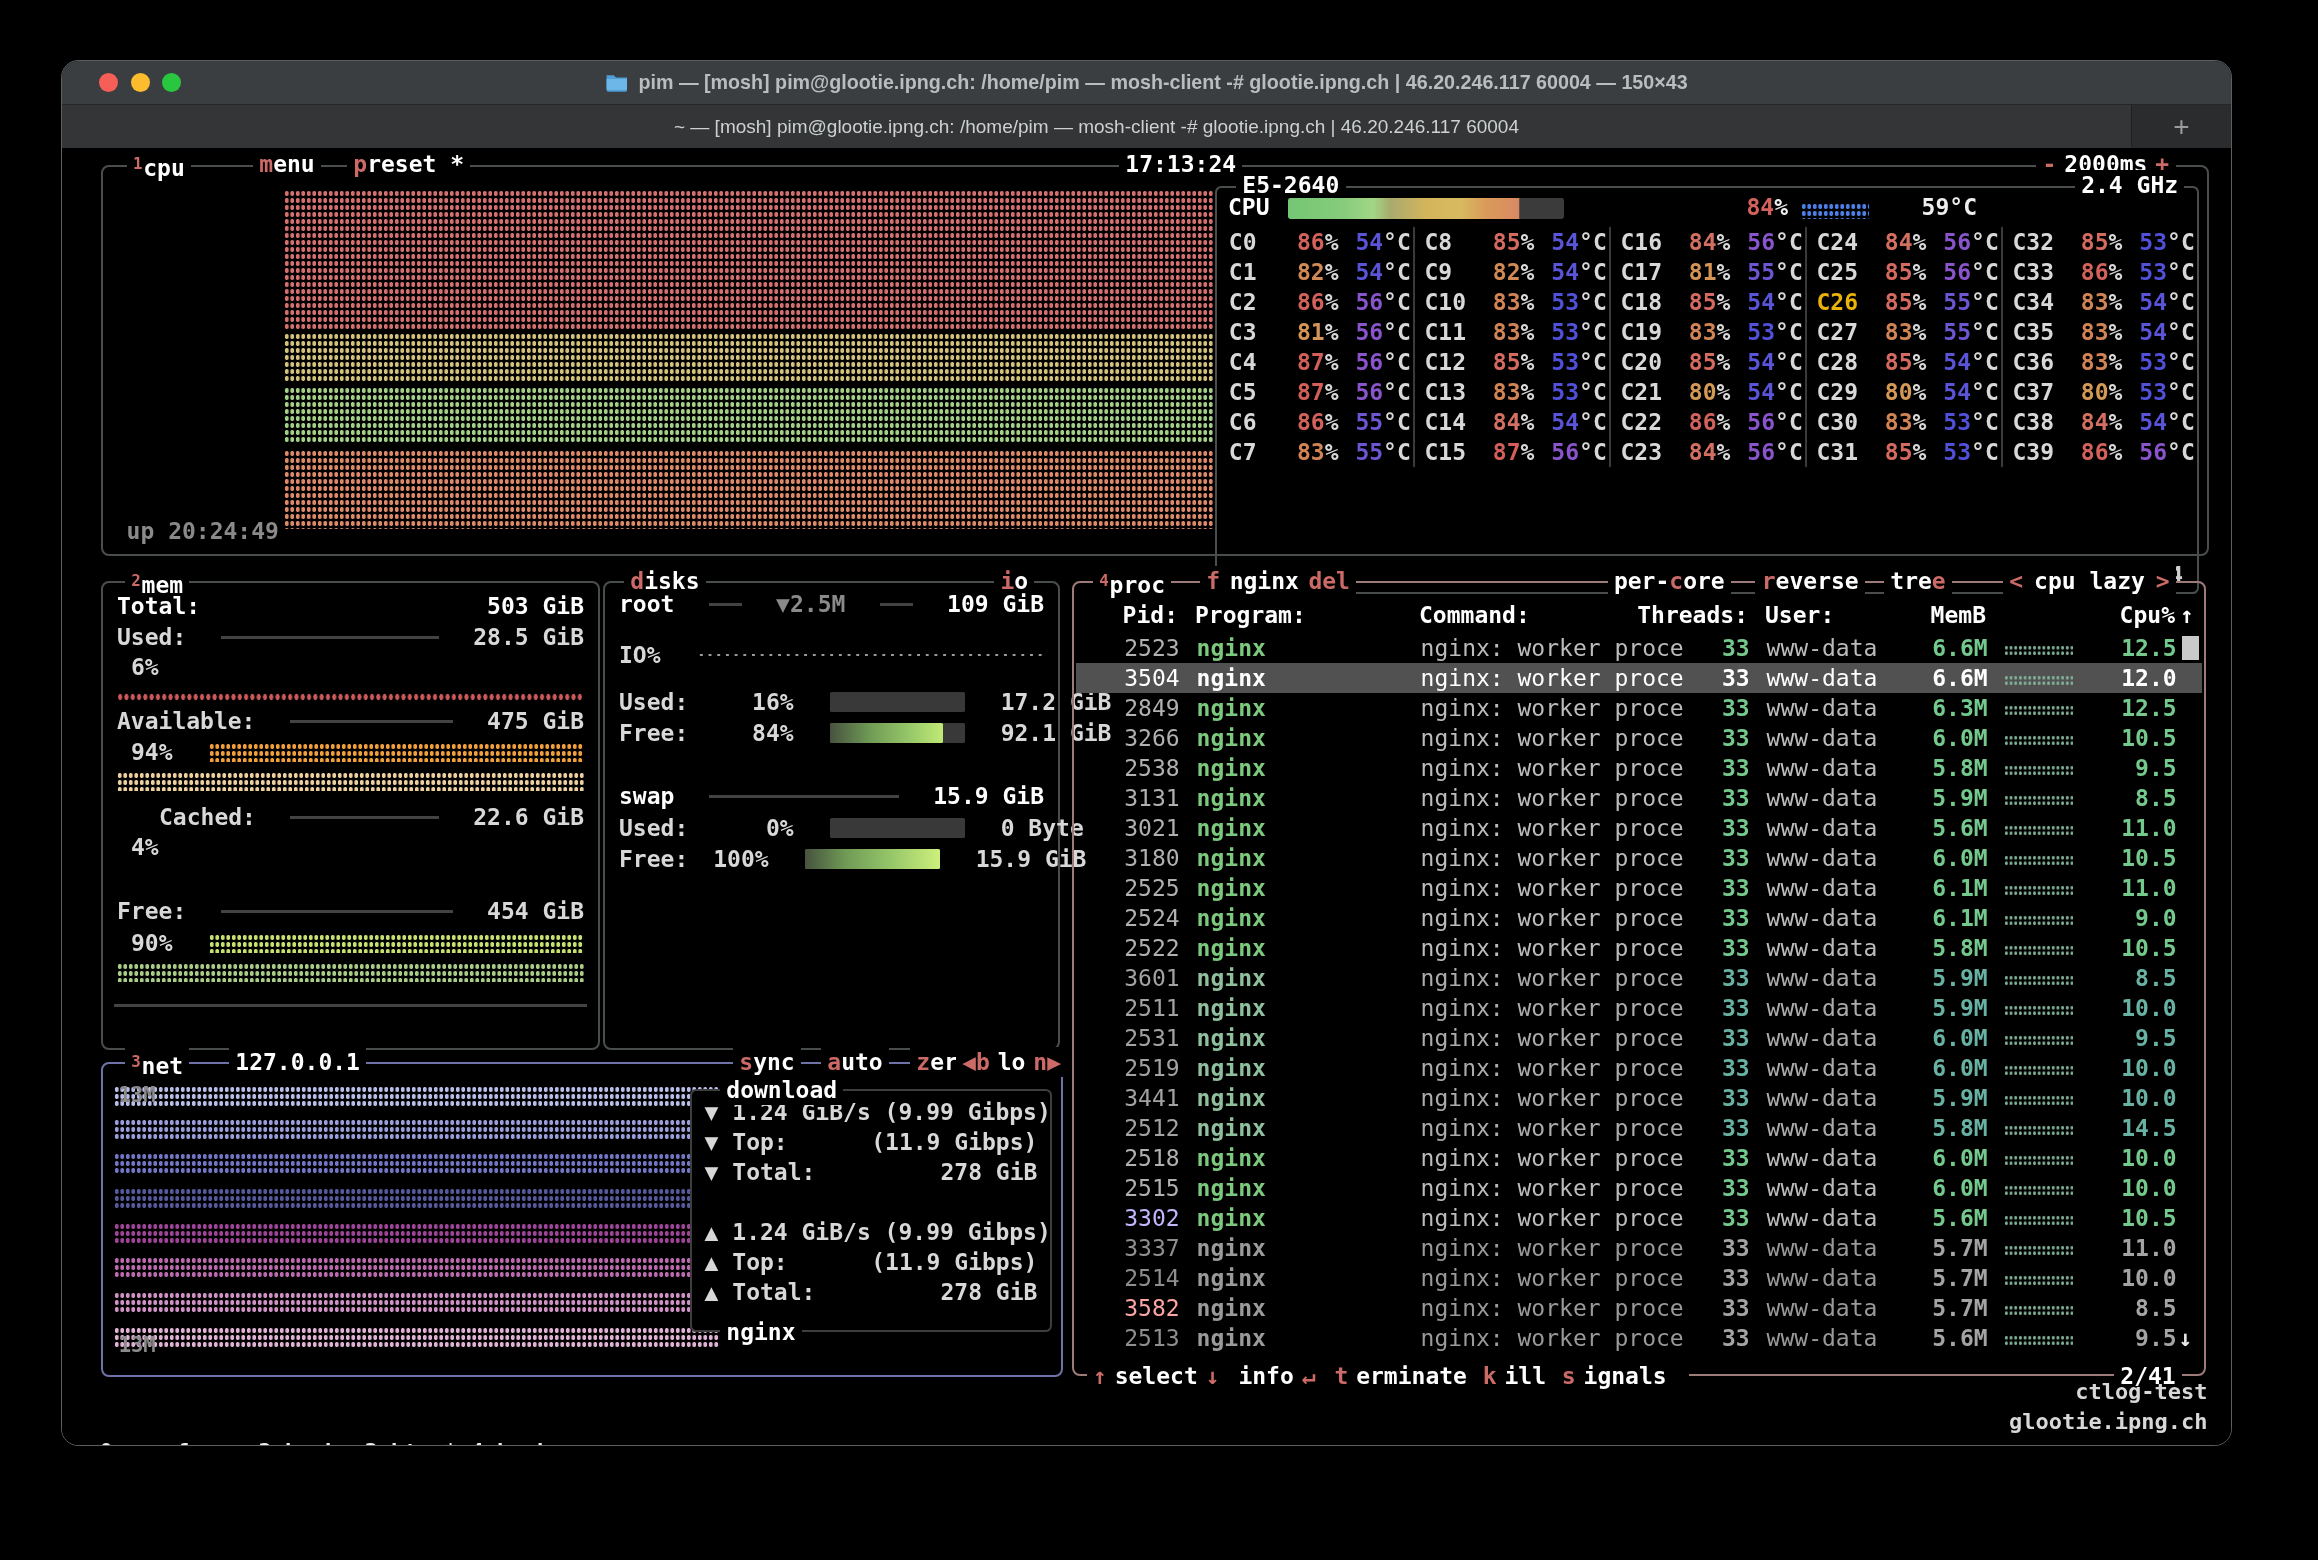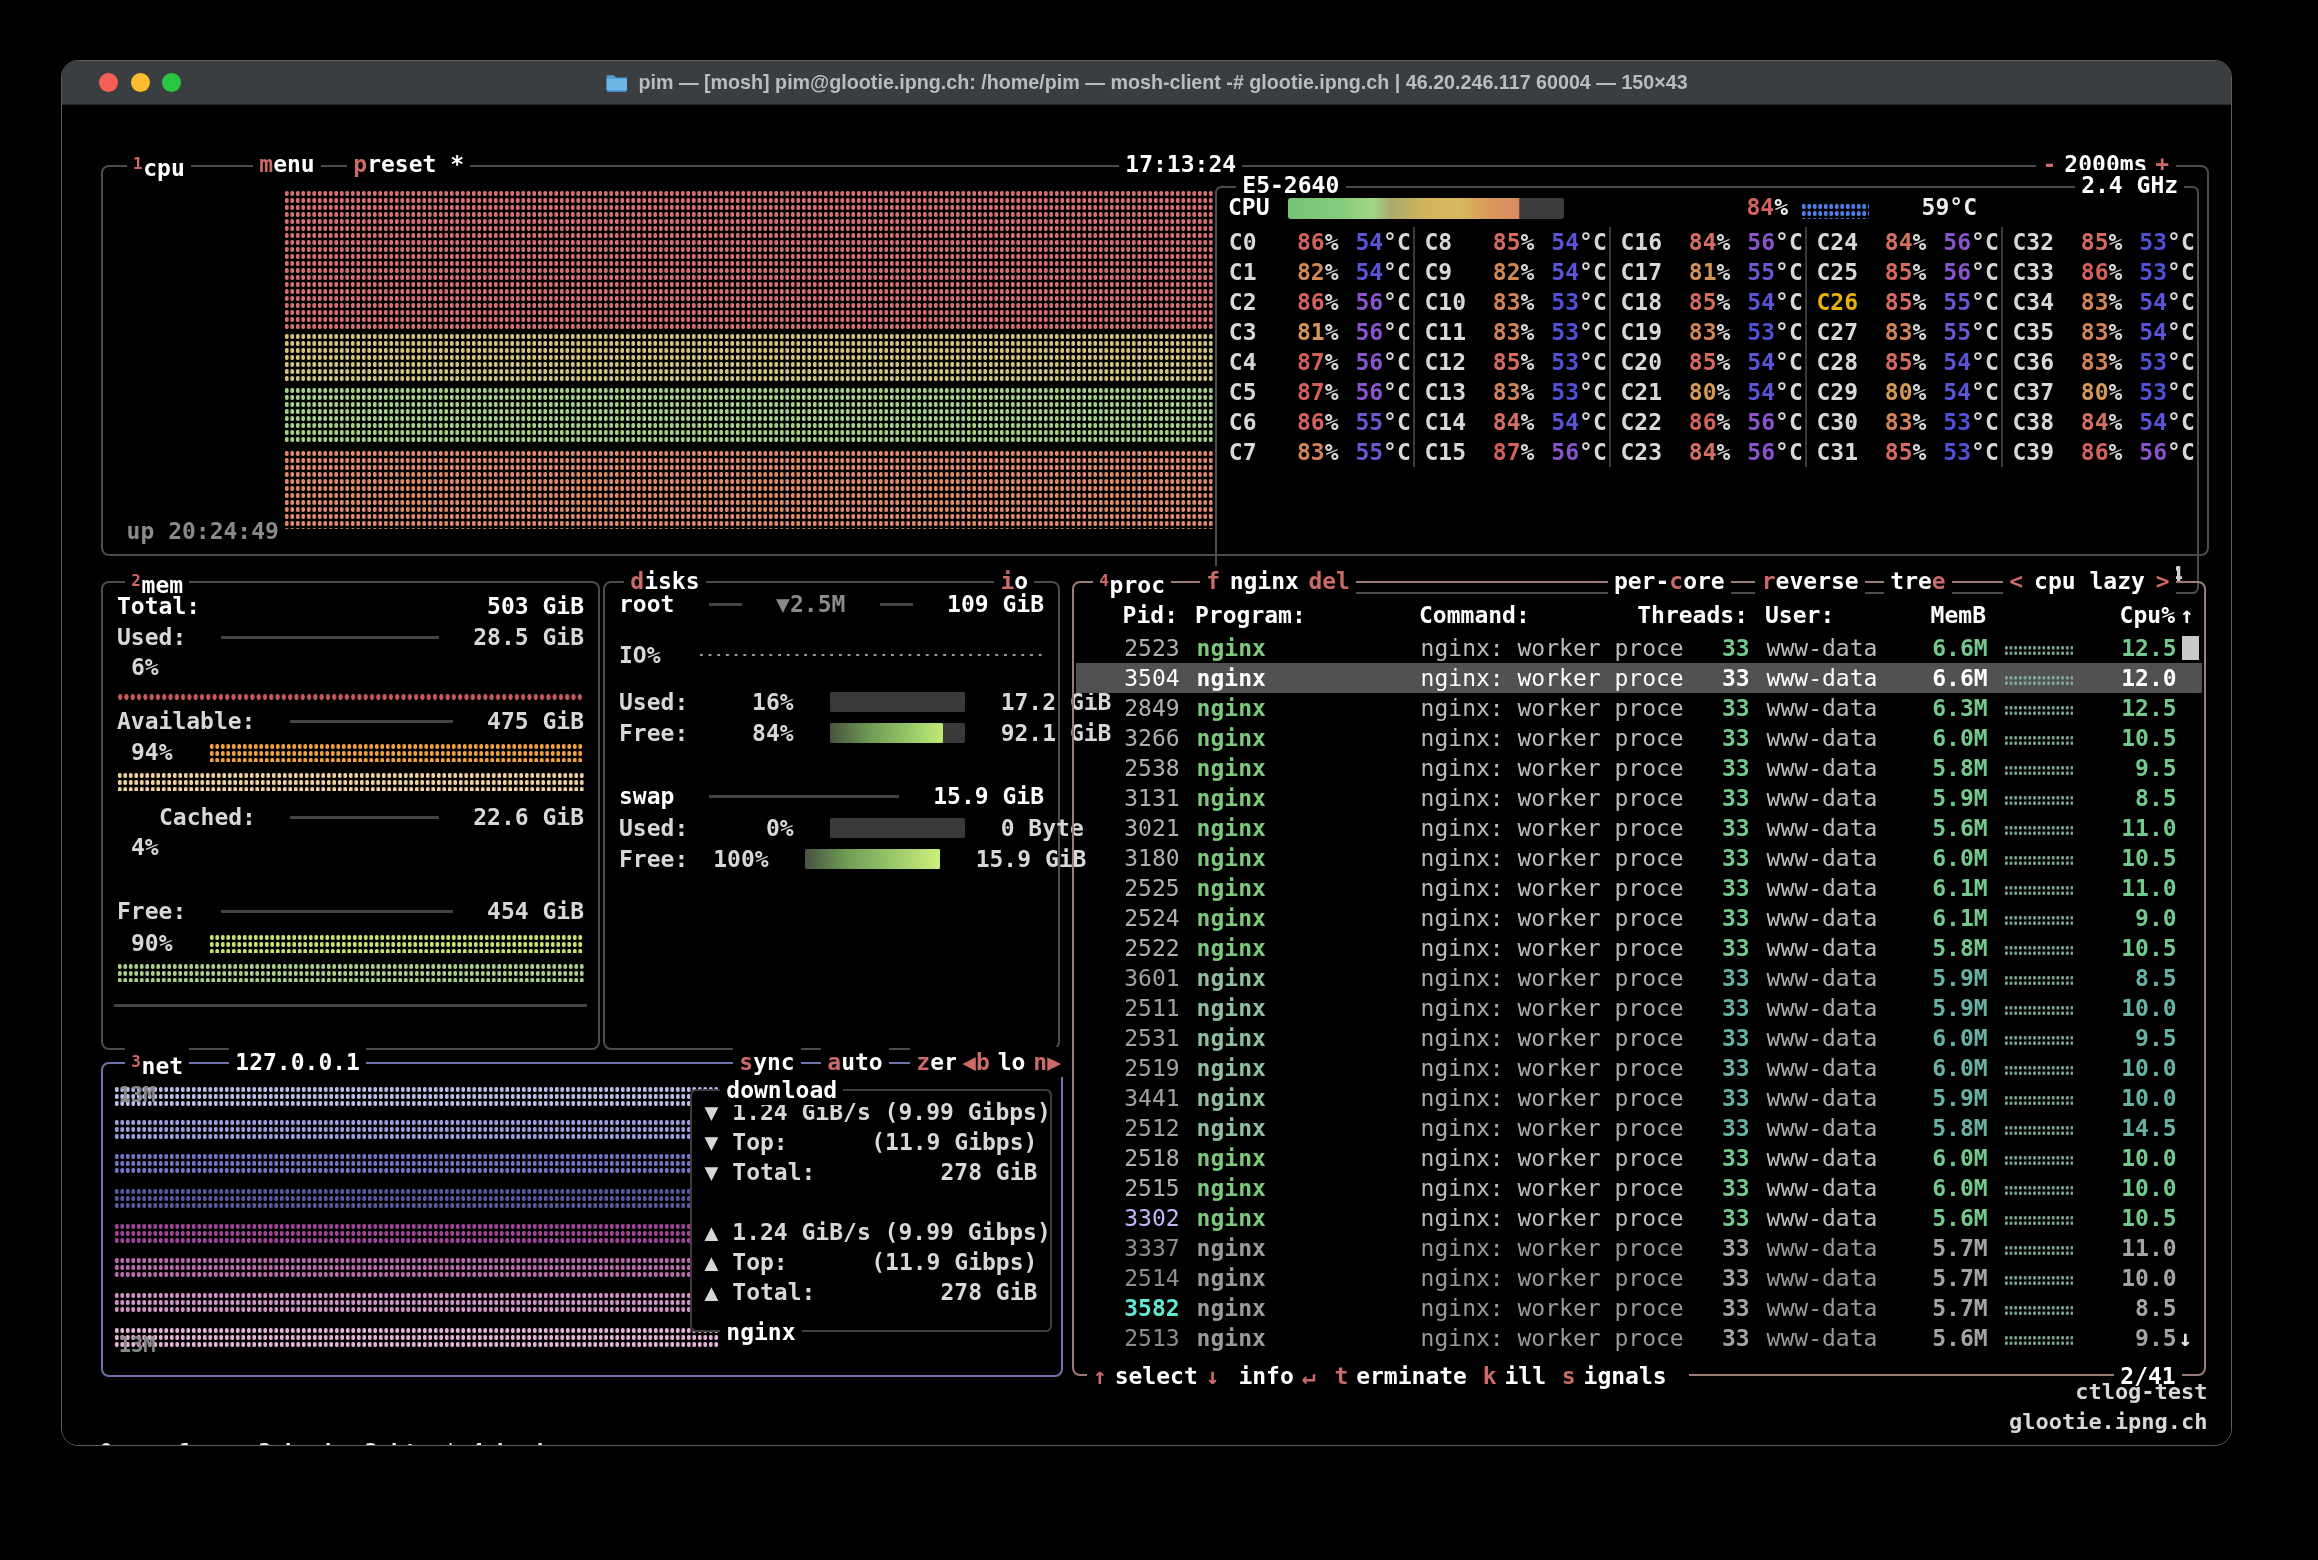--- a/index.html
+++ b/index.html
@@ -112,20 +112,26 @@
       </div>
       <div class="title-text">
         <svg width="23.6" height="20.5" viewBox="0 0 30 26">
           <path d="M2 4 h9 l3 3 h14 v16 a2 2 0 0 1 -2 2 h-22 a2 2 0 0 1 -2 -2 z" fill="#4d9fd6"></path>
           <path d="M2 9 h26 v12 a2 2 0 0 1 -2 2 h-22 a2 2 0 0 1 -2 -2 z" fill="#6db7e8"></path>
         </svg>
         <span>pim — [mosh] pim@glootie.ipng.ch: /home/pim — mosh-client -# glootie.ipng.ch | 46.20.246.117 60004 — 150×43</span>
       </div>
     </div>
 
+    <div class="tabbar">
+      <div class="tab">
+        <span>~ — [mosh] pim@glootie.ipng.ch: /home/pim — mosh-client -# glootie.ipng.ch | 46.20.246.117 60004</span>
+      </div>
+      <div class="newtab">+</div>
+    </div>
 
     <div class="term">
 
       <div class="box" style="left:39px;top:16.5px;width:2108px;height:391px;">
         <span class="btitle" style="left:23.6px;"><span class="supnum">1</span><span class="wb">cpu</span></span>
         <span class="btitle" style="left:150px;"><span class="hot">m</span><span class="wb">enu</span></span>
         <span class="btitle" style="left:244px;"><span class="hot">p</span><span class="wb">reset *</span></span>
         <span class="btitle wb" style="left:1016px;">17:13:24</span>
         <span class="btitle" style="right:31.5px;"><span class="hot">-</span><span class="wb" style="margin:0 7.9px;">2000ms</span><span class="hot">+</span></span>
 
@@ -817,21 +823,21 @@
               <span class="pc p-pid" style="color: rgb(142, 142, 142);">2514</span>
               <span class="pc p-name" style="color: rgb(154, 154, 154);">nginx</span>
               <span class="pc p-cmd" style="color: rgb(154, 154, 154);">nginx: worker proce</span>
               <span class="pc p-thr" style="color: rgb(164, 164, 164);">33</span>
               <span class="pc p-user" style="color: rgb(154, 154, 154);">www-data</span>
               <span class="pc p-mem" style="color: rgb(164, 164, 164);">5.7M</span>
               <i class="p-dots mdots"></i>
               <span class="pc p-cpu" style="color: rgb(164, 164, 164);">10.0</span>
             </div>
             <div class="prow">
-              <span class="pc p-pid" style="color: #5eead4; font-weight: bold;">3582</span>
+              <span class="pc p-pid" style="color: #fca5a5;">3582</span>
               <span class="pc p-name" style="color: rgb(154, 154, 154);">nginx</span>
               <span class="pc p-cmd" style="color: rgb(154, 154, 154);">nginx: worker proce</span>
               <span class="pc p-thr" style="color: rgb(164, 164, 164);">33</span>
               <span class="pc p-user" style="color: rgb(154, 154, 154);">www-data</span>
               <span class="pc p-mem" style="color: rgb(164, 164, 164);">5.7M</span>
               <i class="p-dots mdots"></i>
               <span class="pc p-cpu" style="color: rgb(164, 164, 164);">8.5</span>
             </div>
             <div class="prow">
               <span class="pc p-pid" style="color: rgb(142, 142, 142);">2513</span>

